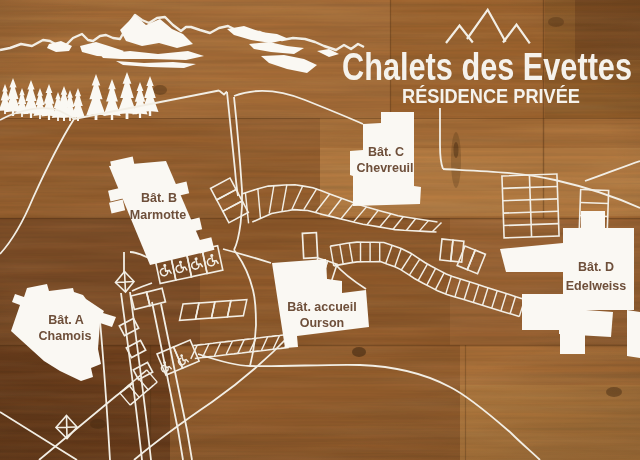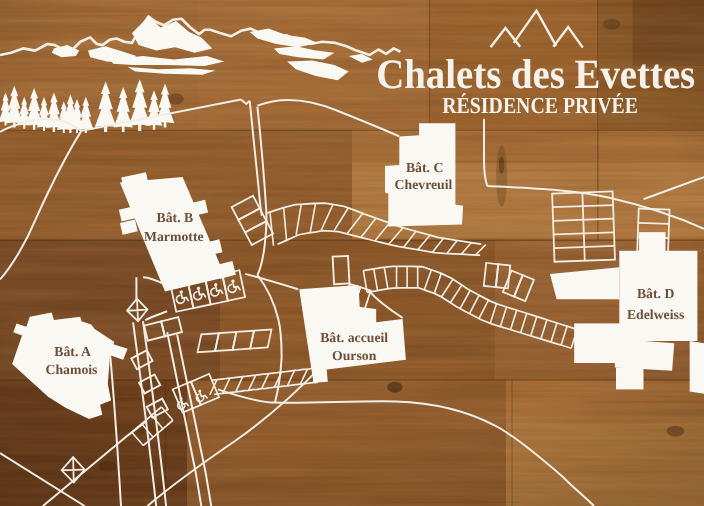--- a/index.html
+++ b/index.html
@@ -1,16 +1,16 @@
 <!DOCTYPE html>
 <html><head>
 <meta charset="utf-8">
 <style>
 html,body{margin:0;padding:0;background:#222}
-#sign{position:relative;width:640px;height:460px;overflow:hidden;font-family:Liberation Serif, serif}
+#sign{position:relative;width:640px;height:460px;overflow:hidden;font-family:Liberation Sans, sans-serif}
 </style>
 </head>
 <body>
 
 <div id="sign">
 <svg width="640" height="460" viewBox="0 0 640 460" xmlns="http://www.w3.org/2000/svg">
 
 <defs>
 <filter id="grainD" x="0" y="0" width="640" height="460" filterUnits="userSpaceOnUse">
   <feTurbulence type="fractalNoise" baseFrequency="0.006 0.11" numOctaves="4" seed="11"></feTurbulence>

